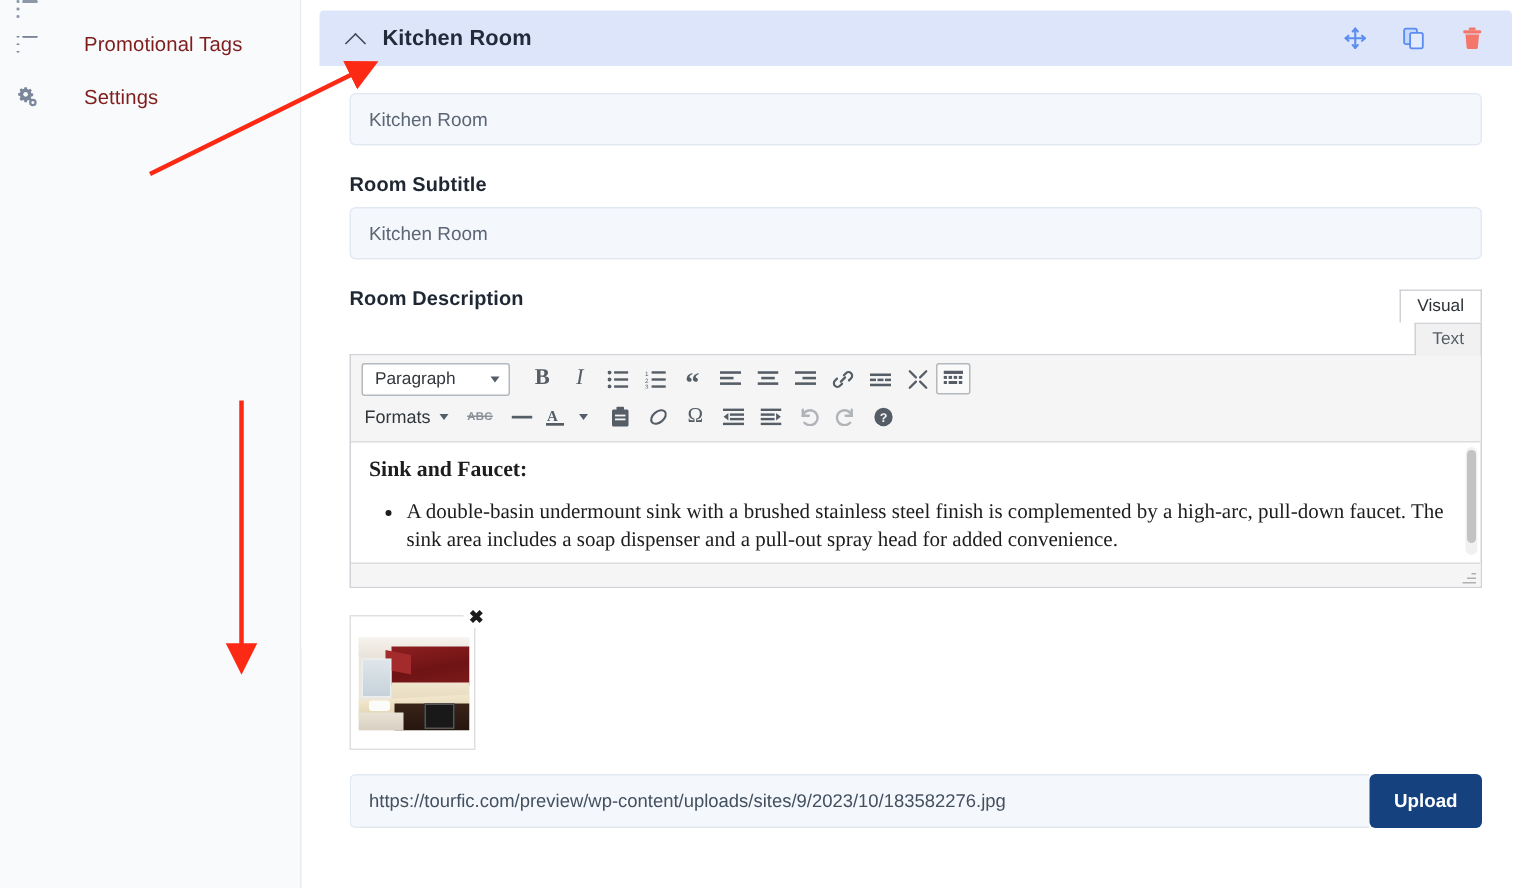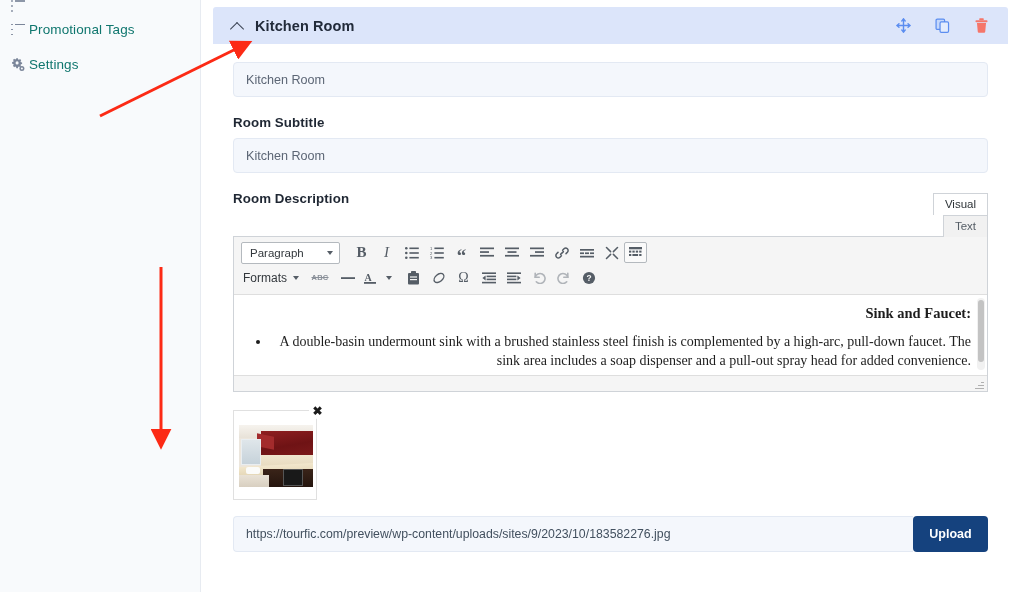--- a/index.html
+++ b/index.html
@@ -13,23 +13,23 @@
 
   
   .sidebar {
     width: 201px; height: 592px;
     background: #f8fafc;
     border-right: 1px solid #e7ebf1;
     padding-top: 0px;
     flex: 0 0 201px;
   }
   .side-item {
-    display: flex; align-items: center; gap: 3px;
+    display: flex; align-items: center; gap: 30px;
     height: 35px; padding: 0 0 0 10px;
-    color: #0f766e; font-size: 13.5px; letter-spacing: .1px;
+    color: #7f1d1d; font-size: 13.5px; letter-spacing: .1px;
   }
   .side-item.clipped { height: 12px; overflow: hidden; align-items: flex-end; opacity:.85; }
   .side-ico { width: 16px; flex: 0 0 16px; display: flex; align-items: center; justify-content: center; color: #7b869a; }
   .side-label { white-space: nowrap; }
 
   
   .ico-list { width: 14px; height: 12px; position: relative; }
   .ico-list i { position: absolute; left: 4px; right: 0; height: 1.6px; background: #7b869a; border-radius: 1px; }
   .ico-list i:nth-child(1){ top: 0; } .ico-list i:nth-child(2){ top: 5px; } .ico-list i:nth-child(3){ top: 10px; }
   .ico-list b { position: absolute; left: 0; width: 1.8px; height: 1.8px; background: #7b869a; border-radius: 50%; }
@@ -78,21 +78,21 @@
   .editor-wrap { width: 755px; position: relative; margin-top: 4px; }
   .ed-tabs { display: flex; justify-content: flex-end; gap: 0px; height: 22px; align-items: flex-end; flex-direction: column; }
   .ed-tab {
     font-size: 11.5px; color: #555d66; padding: 3px 11px 4px;
     border: 1px solid #cfd3d8; border-bottom: none;
     background: #f1f1f1; position: relative; top: 1px; line-height: 14px;
   }
   .ed-tab.active { background: #ffffff; color: #2d3337; border-color: #cfd3d8; z-index: 2; }
   .ed-tab:not(.active) { margin-left: 3px; }
 
-  .ed-box { border: 1px solid #cfd3d8; background: #fff; text-align: right; }
+  .ed-box { border: 1px solid #cfd3d8; background: #fff; }
   .ed-toolbar { background: #f5f5f5; border-bottom: 1px solid #dedede; padding: 3px 4px 4px 4px; }
   .ed-row { display: flex; align-items: center; height: 25px; gap: 0px; }
   .tb { width: 25px; height: 23px; display: flex; align-items: center; justify-content: center;
         color: #555d66; font-size: 13px; }
   .tb.boxed { border: 1px solid #b4b9be; border-radius: 2px; background: #fafafa; width:23px; height:21px; }
   .sel {
     height: 22px; min-width: 99px; border: 1px solid #b4b9be; border-radius: 2px; background: #fff;
     display: flex; align-items: center; justify-content: space-between;
     padding: 0 6px 0 8px; font-size: 11.5px; color: #32373c; margin: 0 9px 0 3px;
   }

